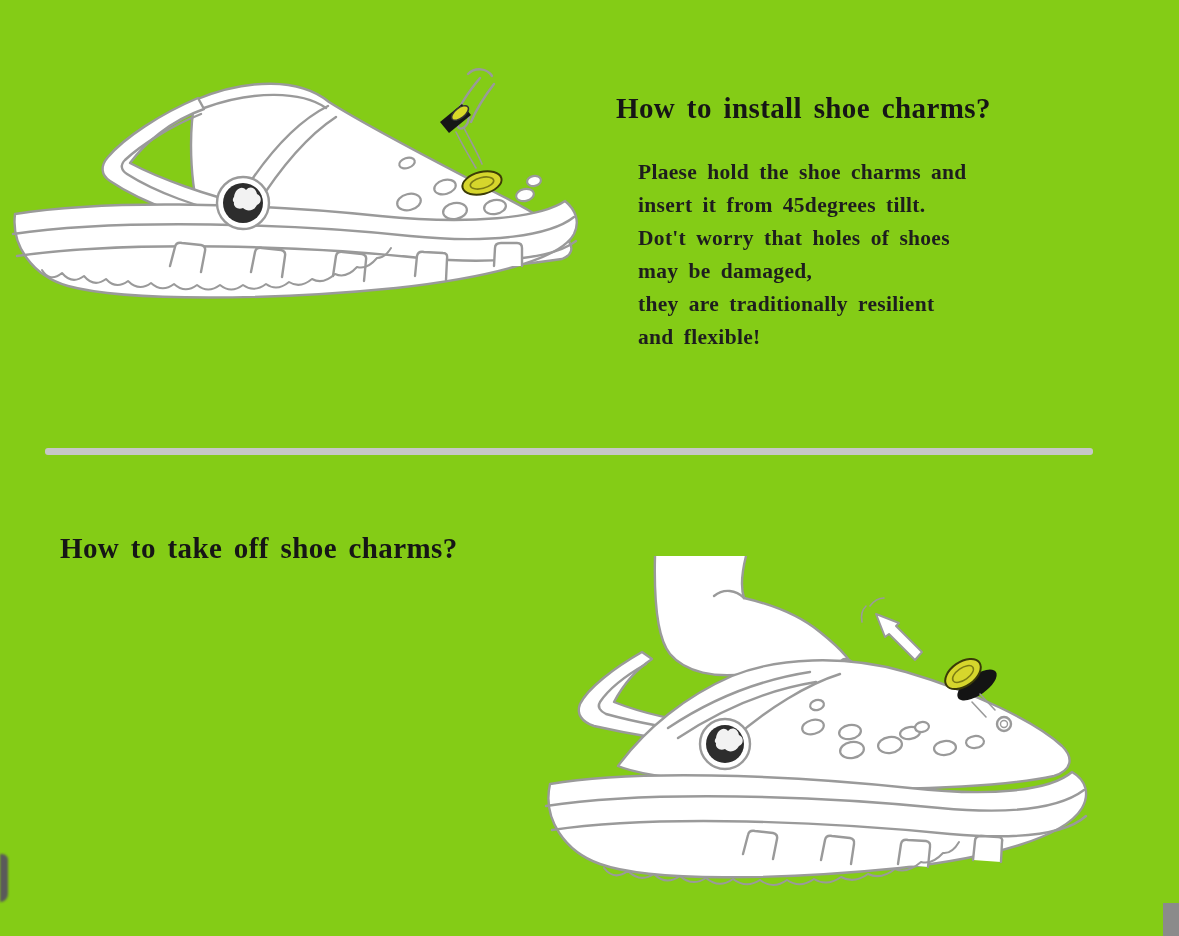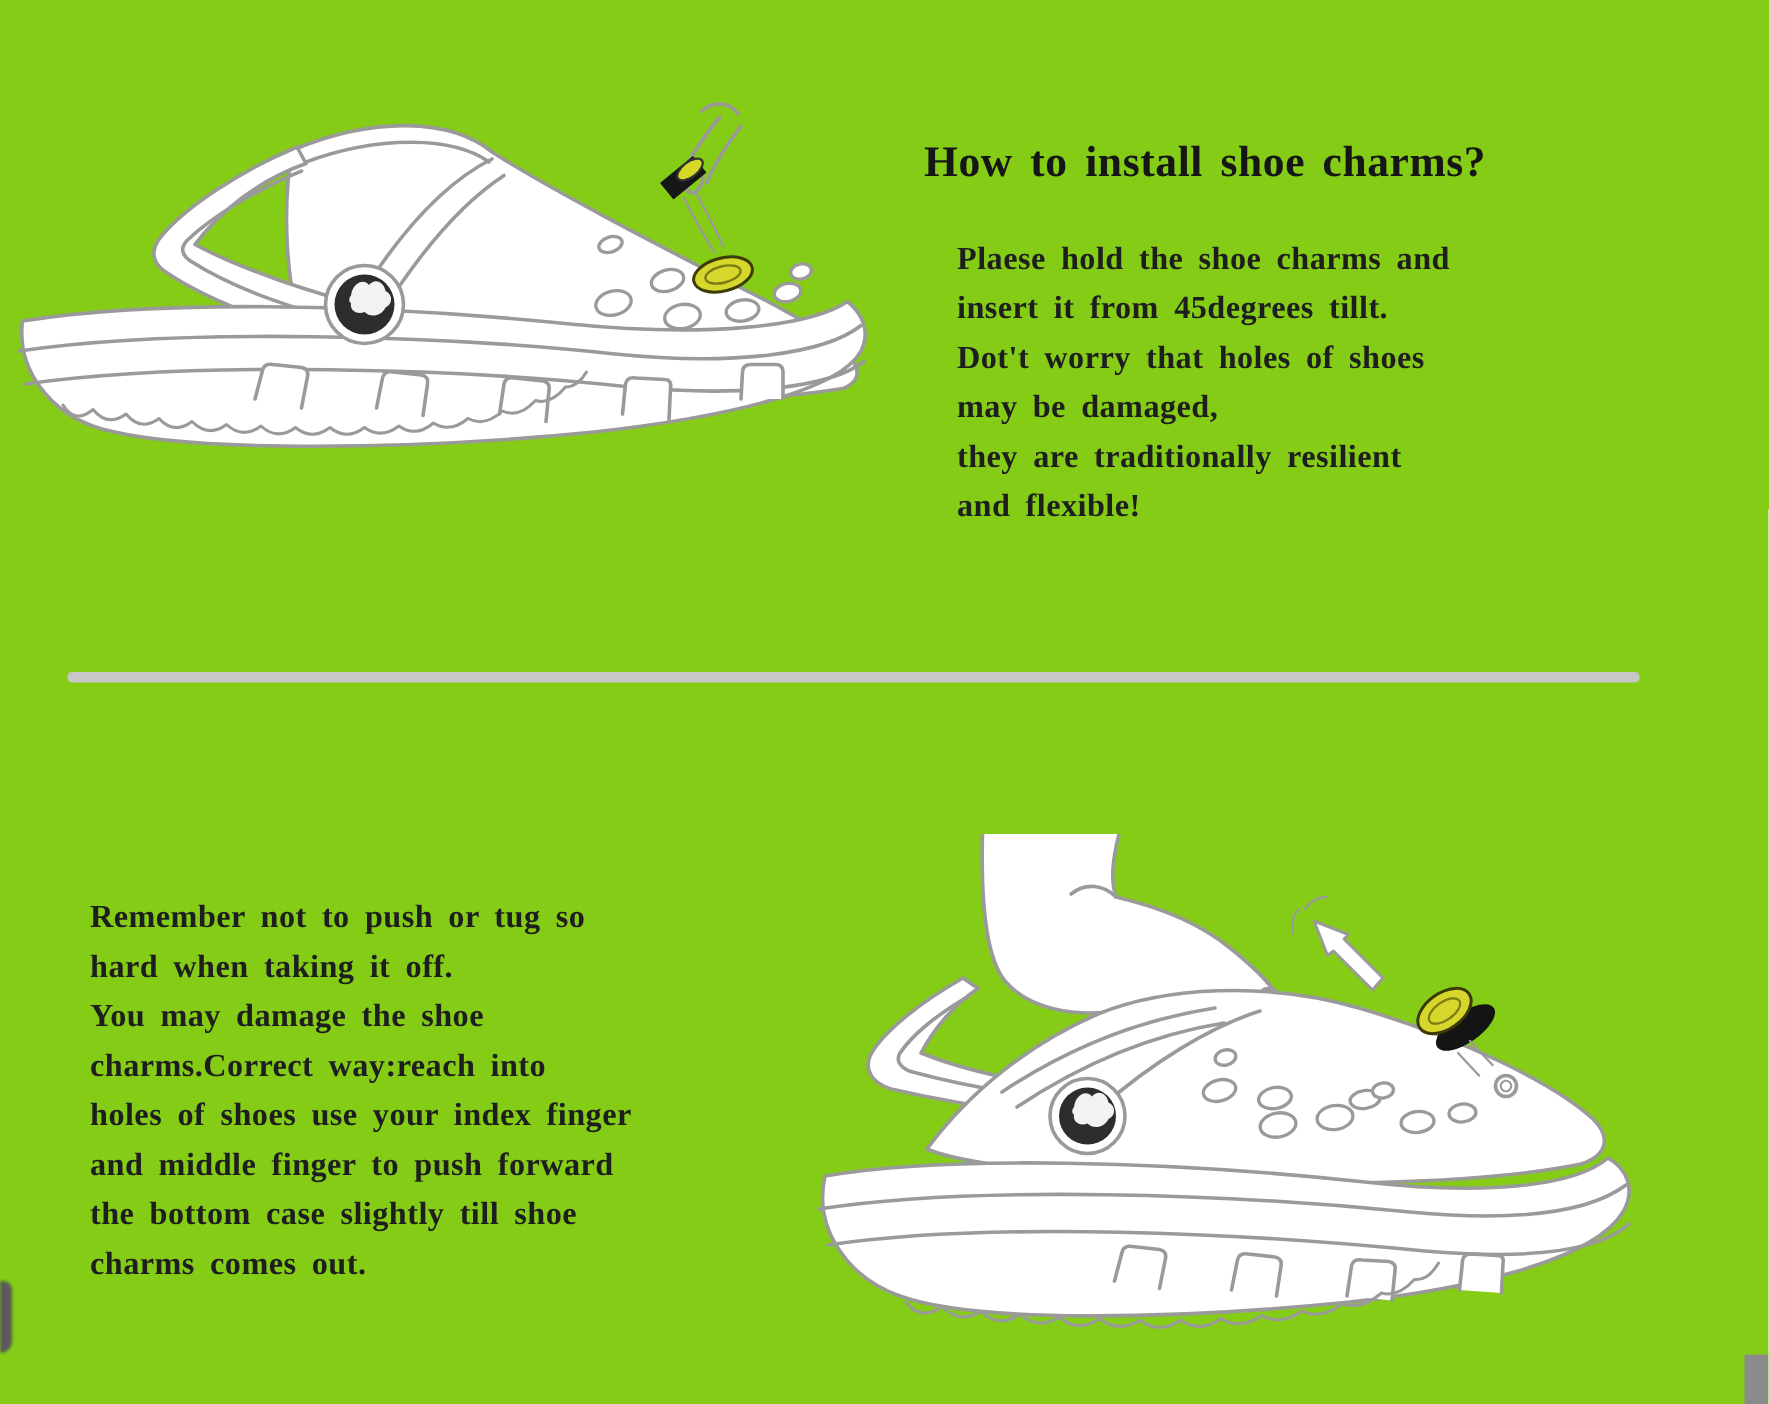--- a/index.html
+++ b/index.html
@@ -113,28 +113,21 @@
   <div class="sec-title" style="left:616px;top:92px;">How to install shoe charms?</div>
   <div class="sec-body" style="left:617px;top:156px;width:460px;margin-left:21px;">Plaese hold the shoe charms and
 insert it from 45degrees tillt.
 Dot't worry that holes of shoes
 may be damaged,
 they are traditionally resilient
 and flexible!</div>
 
   <div class="divider"></div>
 
-  <div class="sec-body" style="left:60px;top:595px;width:480px;">Remember not to push or tug so
-hard when taking it off.
-You may damage the shoe
-charms.Correct way:reach into
-holes of shoes use your index finger
-and middle finger to push forward
-the bottom case slightly till shoe
-charms comes out.</div>
+  <div class="sec-title" style="left:60px;top:532px;">How to take off shoe charms?</div>
 
   <div class="illus" style="left:518px;top:556px;width:661px;height:380px;">
     <svg width="661" height="380" viewBox="0 0 661 380">
       <g stroke="#9a9a9a" stroke-width="2.4" fill="none" stroke-linecap="round" stroke-linejoin="round">
 
         <path fill="#ffffff" stroke="none" d="M137,0 L228,0 C224,16 222,30 226,42 C252,48 280,58 302,76 C322,92 336,106 338,118 C340,128 332,134 320,130 C294,121 258,114 228,118 C198,122 168,117 152,98 C138,81 136,40 137,0 Z"></path>
         <path d="M228,0 C224,16 222,30 226,42"></path>
         <path d="M226,42 C252,48 280,58 302,76 C322,92 336,106 338,118 C340,128 332,134 320,130 C294,121 258,114 228,118"></path>
         <path d="M137,0 C136,40 138,81 152,98 C168,117 198,122 228,118"></path>
         <path d="M196,40 C206,32 218,34 226,42"></path>

